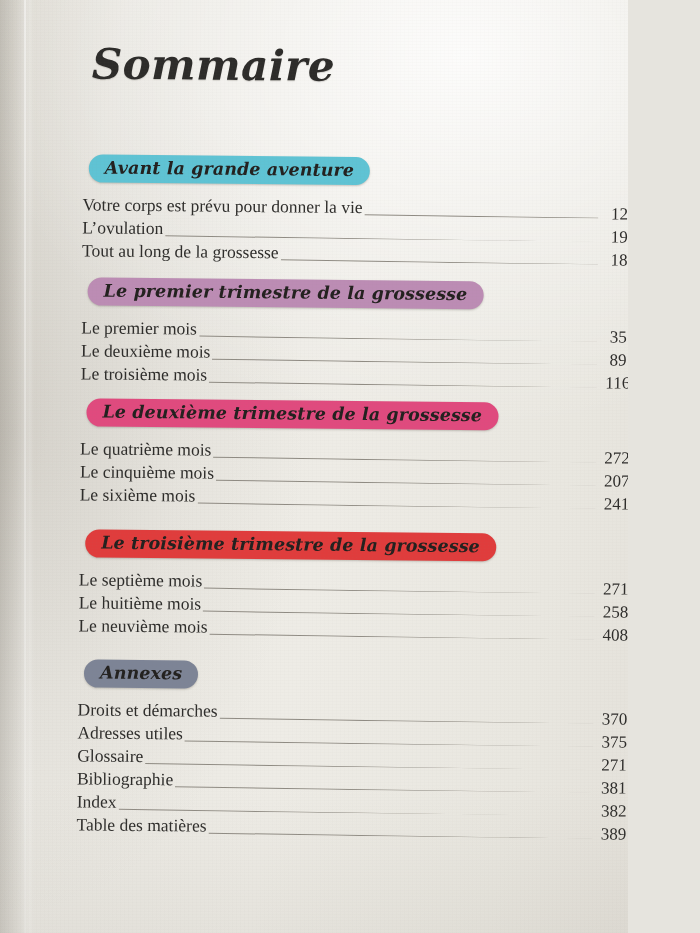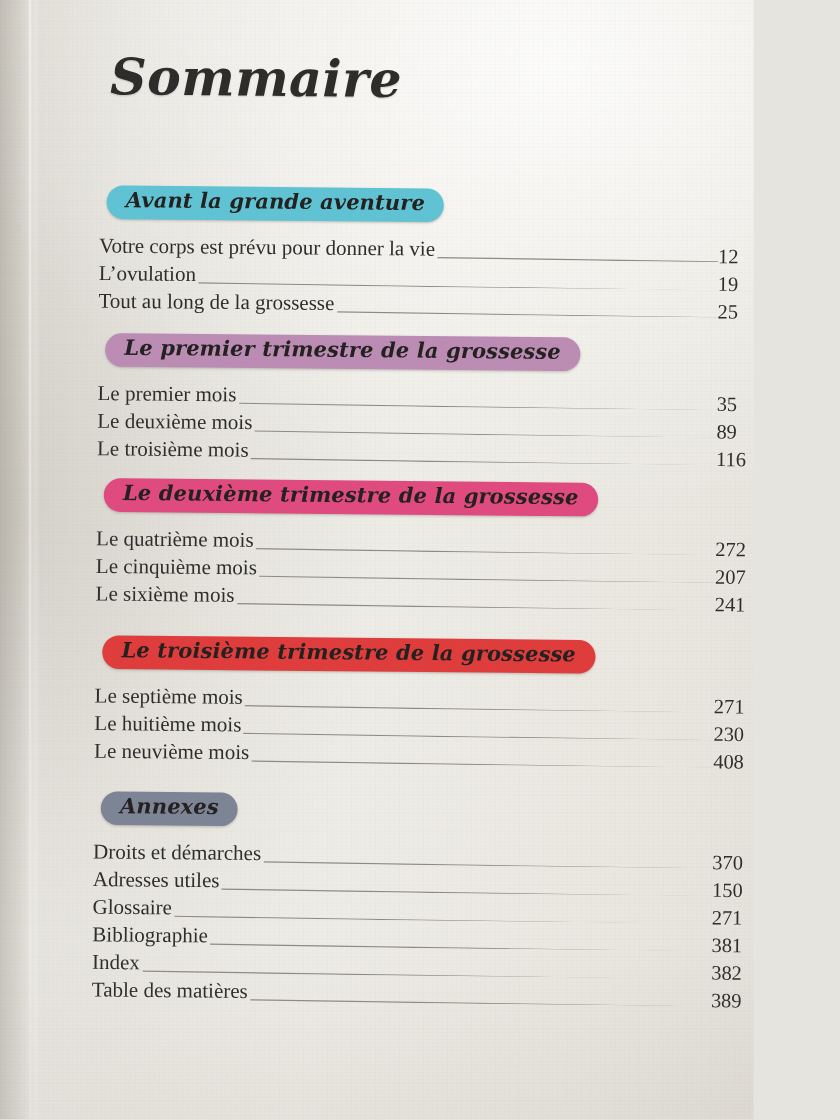--- a/index.html
+++ b/index.html
@@ -143,21 +143,21 @@
     height: 1px;
     background: #8f8b83;
     transform: rotate(0.35deg);
     transform-origin: left bottom;
   }
   .entry-page {
     font-family: "Liberation Serif", serif;
     font-size: 17px;
     color: #2e2d2b;
     width: 42px;
-    text-align: left;
+    text-align: center;
     position: relative;
     z-index: 2;
     line-height: 20px;
     transform: translateY(5px);
   }
 </style>
 </head>
 <body>
 
 <div id="page">
@@ -174,21 +174,21 @@
               <span class="entry-page">12</span>
             </div>
             <div class="entry">
               <span class="entry-label">L’ovulation</span>
               <span class="leader"></span>
               <span class="entry-page">19</span>
             </div>
             <div class="entry">
               <span class="entry-label">Tout au long de la grossesse</span>
               <span class="leader"></span>
-              <span class="entry-page">25</span>
+              <span class="entry-page">18</span>
             </div>
           </div></div>
         <div class="section" style="top: 280px;"><div class="pill" style="background: rgb(188, 140, 180);">Le premier trimestre de la grossesse</div><div class="entries">
             <div class="entry">
               <span class="entry-label">Le premier mois</span>
               <span class="leader"></span>
               <span class="entry-page">35</span>
             </div>
             <div class="entry">
               <span class="entry-label">Le deuxième mois</span>
@@ -220,38 +220,38 @@
           </div></div>
         <div class="section" style="top: 532px;"><div class="pill" style="background: rgb(224, 60, 60);">Le troisième trimestre de la grossesse</div><div class="entries">
             <div class="entry">
               <span class="entry-label">Le septième mois</span>
               <span class="leader"></span>
               <span class="entry-page">271</span>
             </div>
             <div class="entry">
               <span class="entry-label">Le huitième mois</span>
               <span class="leader"></span>
-              <span class="entry-page">230</span>
+              <span class="entry-page">258</span>
             </div>
             <div class="entry">
               <span class="entry-label">Le neuvième mois</span>
               <span class="leader"></span>
               <span class="entry-page">408</span>
             </div>
           </div></div>
         <div class="section" style="top: 662px;"><div class="pill" style="background: rgb(125, 132, 150);">Annexes</div><div class="entries">
             <div class="entry">
               <span class="entry-label">Droits et démarches</span>
               <span class="leader"></span>
               <span class="entry-page">370</span>
             </div>
             <div class="entry">
               <span class="entry-label">Adresses utiles</span>
               <span class="leader"></span>
-              <span class="entry-page">150</span>
+              <span class="entry-page">375</span>
             </div>
             <div class="entry">
               <span class="entry-label">Glossaire</span>
               <span class="leader"></span>
               <span class="entry-page">271</span>
             </div>
             <div class="entry">
               <span class="entry-label">Bibliographie</span>
               <span class="leader"></span>
               <span class="entry-page">381</span>

